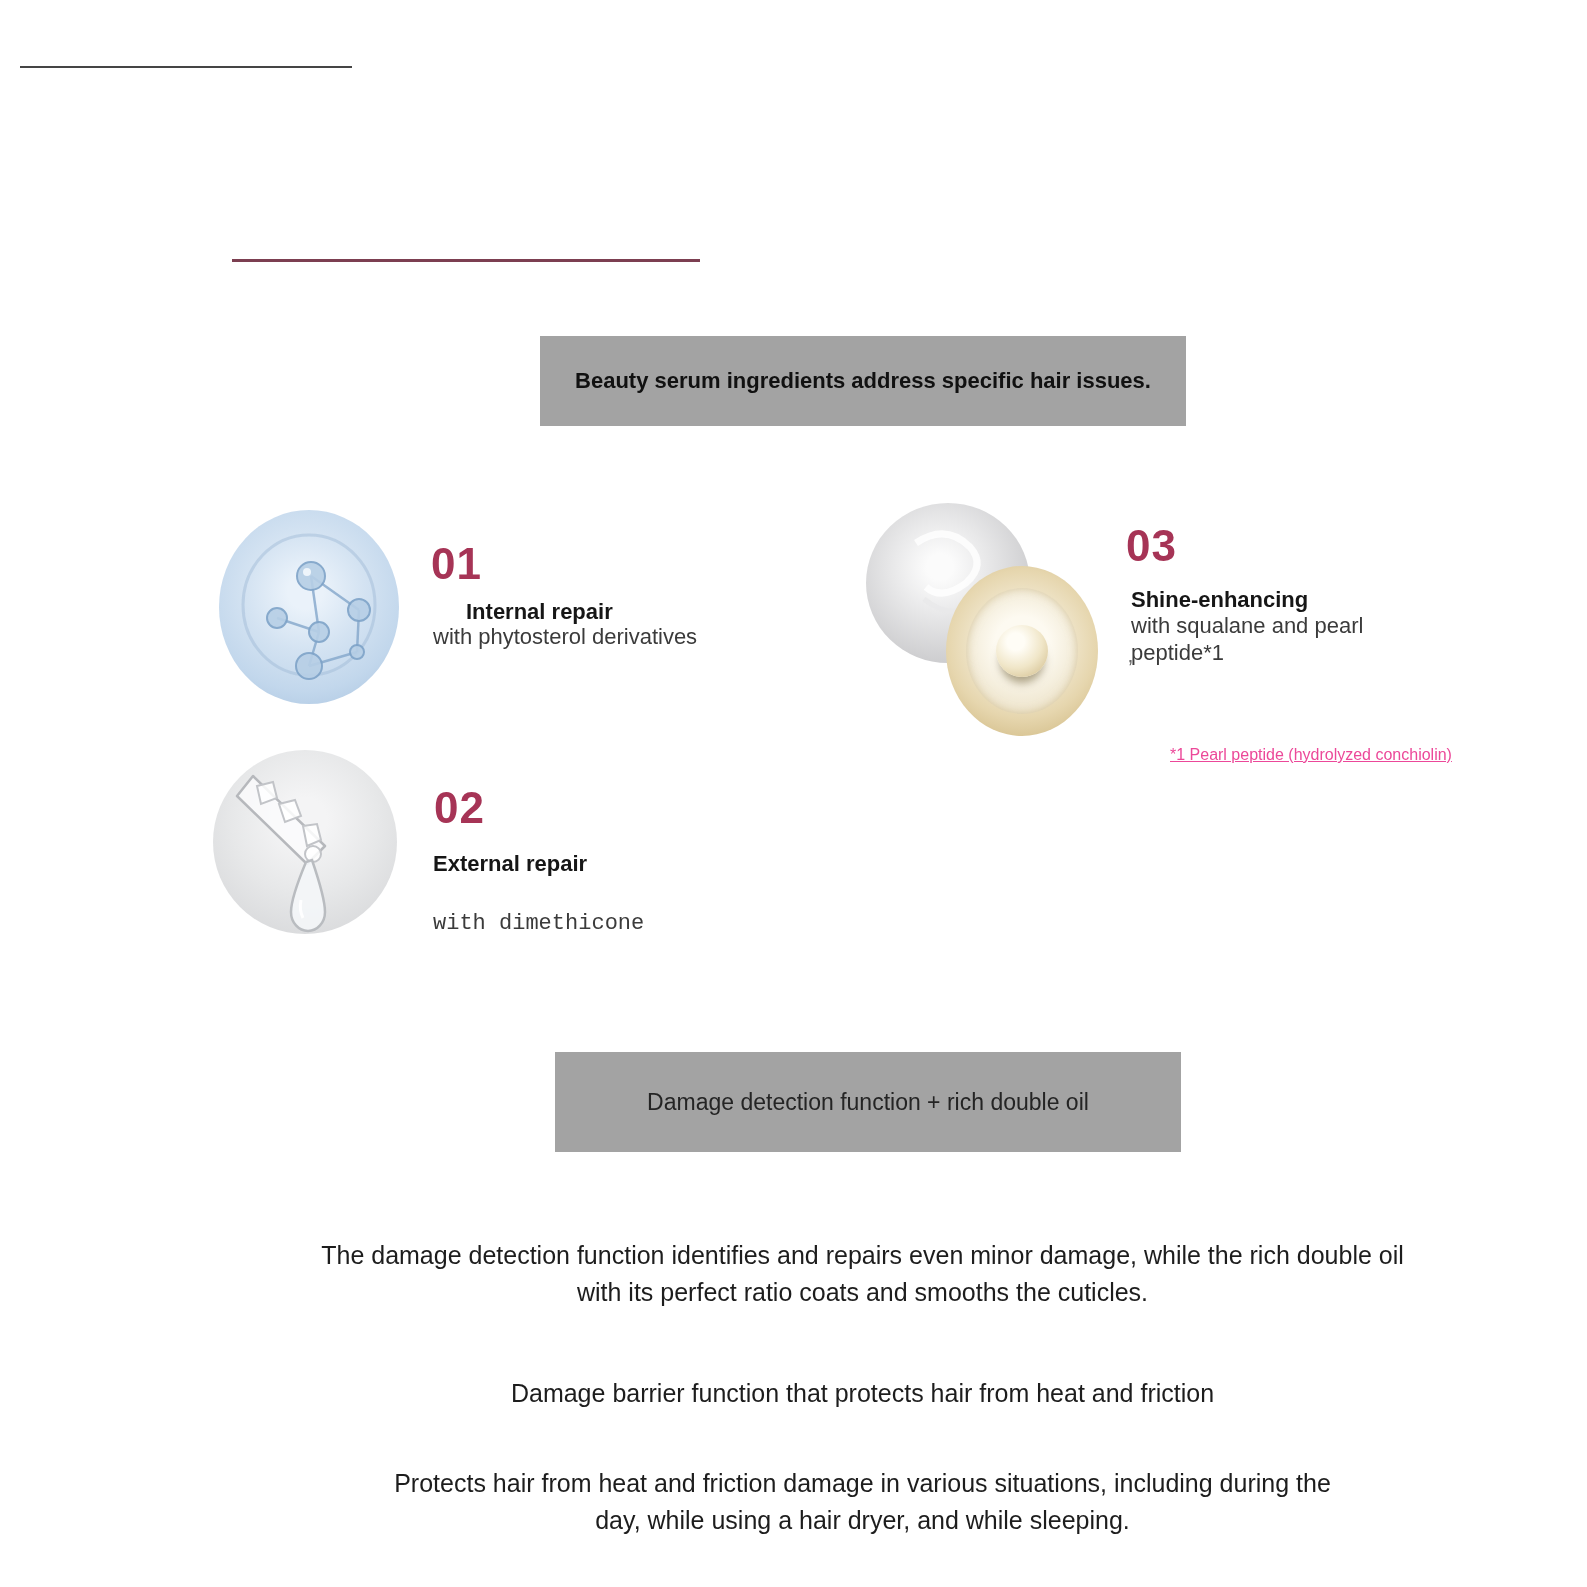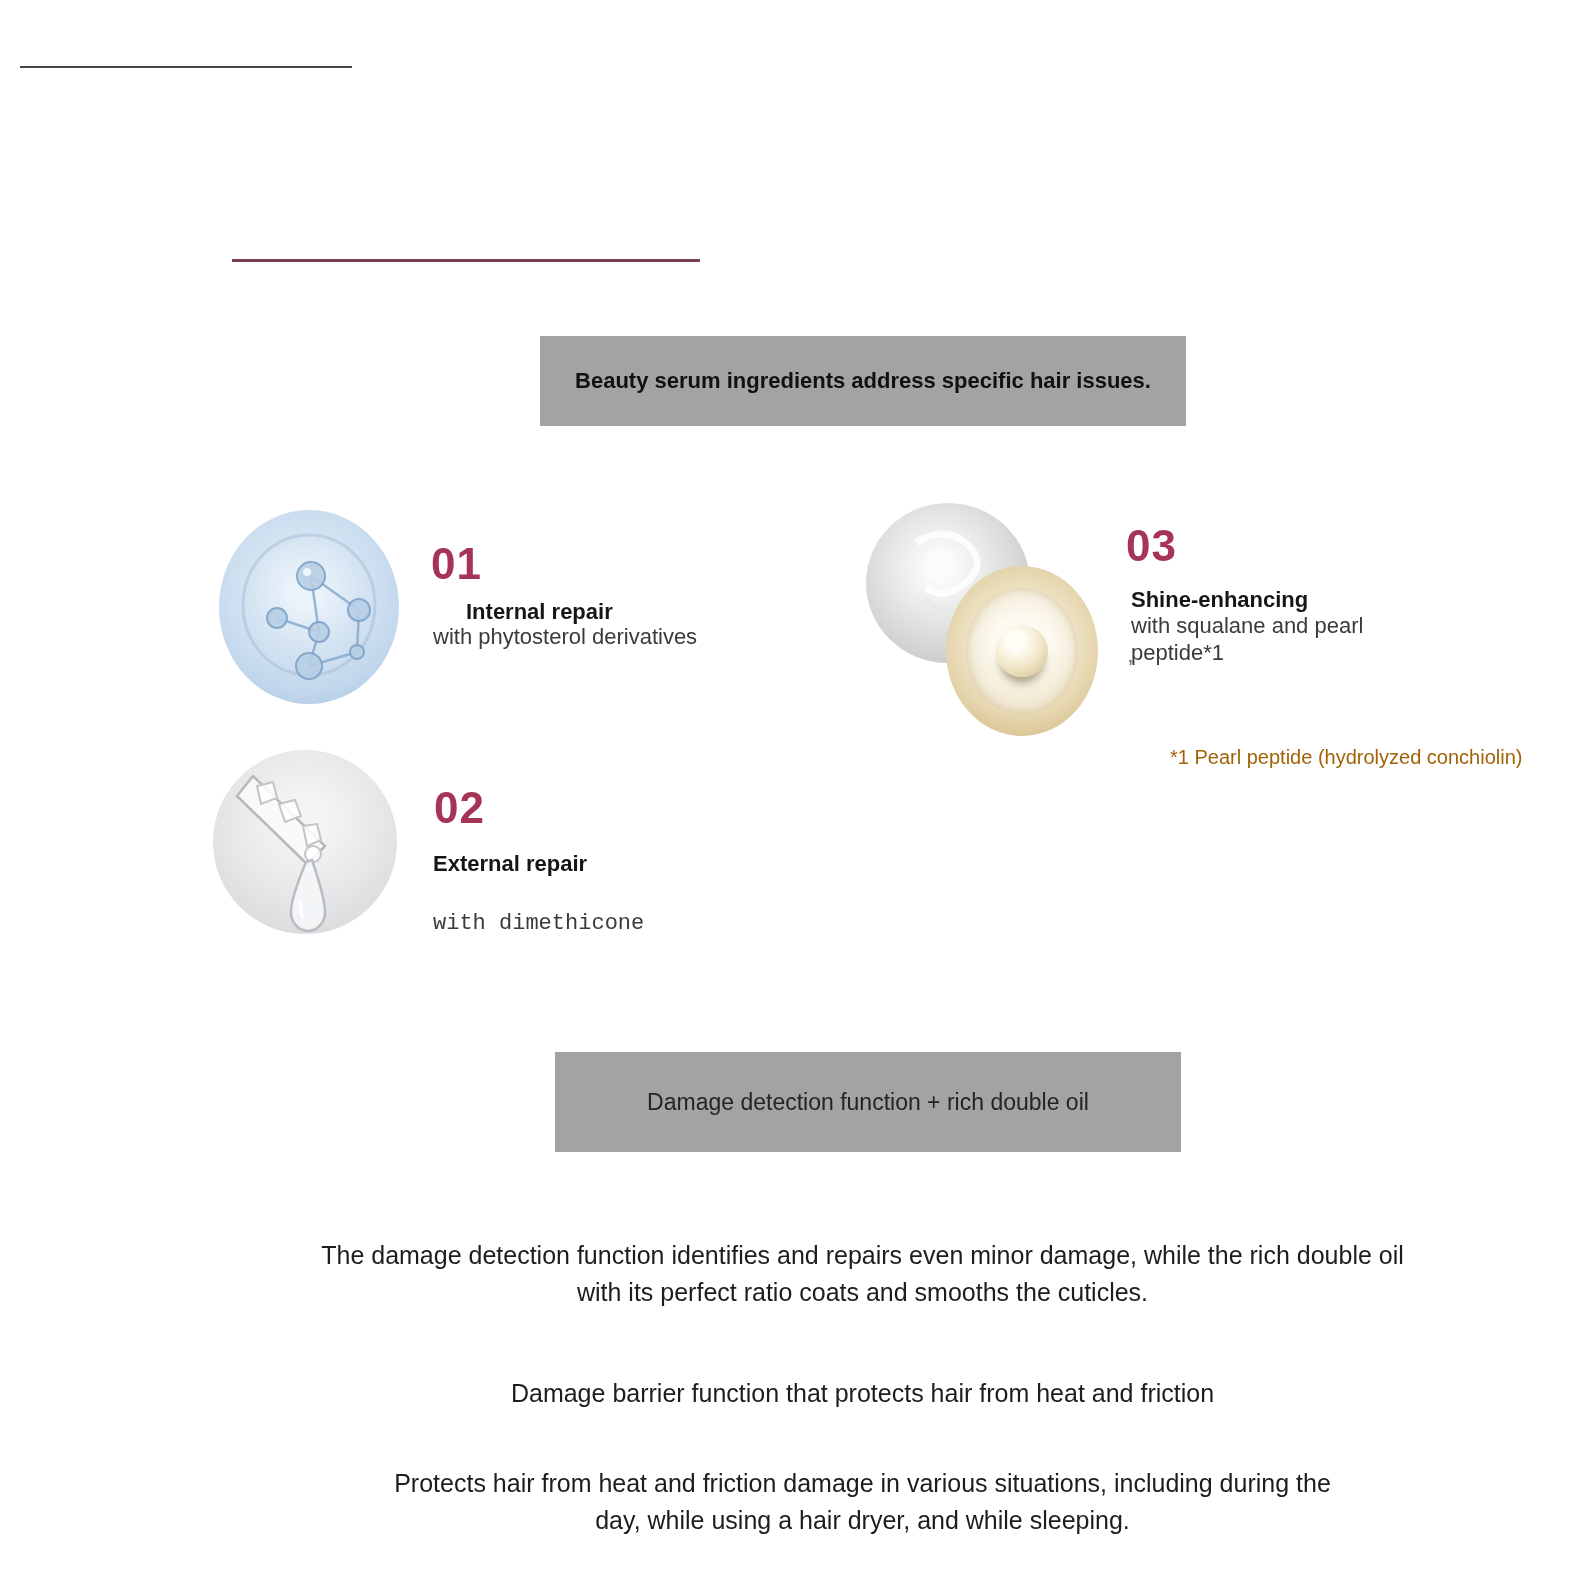--- a/index.html
+++ b/index.html
@@ -75,21 +75,21 @@
   .item-title { font-size:22px; font-weight:bold; color:#161616; z-index:4; line-height:1; }
   .title01 { left:433px; top:601px;margin-left:33px; }
   .title02 { left:433px; top:853px; }
   .title03 { left:1131px; top:589px; }
   .item-sub { font-size:22px; color:#3b3b3b; z-index:4; line-height:27px; }
   .sub01 { left:433px; top:623px; }
   .sub02 { left:433px; top:910px;font-family:Liberation Mono, monospace; }
   .sub03 { left:1131px; top:612px; }
   .tick { left:1128px; top:655px; font-size:22px; color:#666; z-index:4; }
 
-  .footnote { left:1170px; top:746px; font-size:20px; color:#a16207; z-index:4; }
+  .footnote { left:1170px; top:746px; font-size:16px; color:#ec4899; z-index:4;text-decoration:underline; }
 
   
   .para { left:180px; width:1365px; text-align:center; font-size:25px; color:#1d1d1d; line-height:37px; z-index:4; }
   .para1 { top:1237px; }
   .para2 { top:1375px; }
   .para3 { top:1465px; }
   .para div { white-space:nowrap; }
 </style>
 </head>
 <body>

